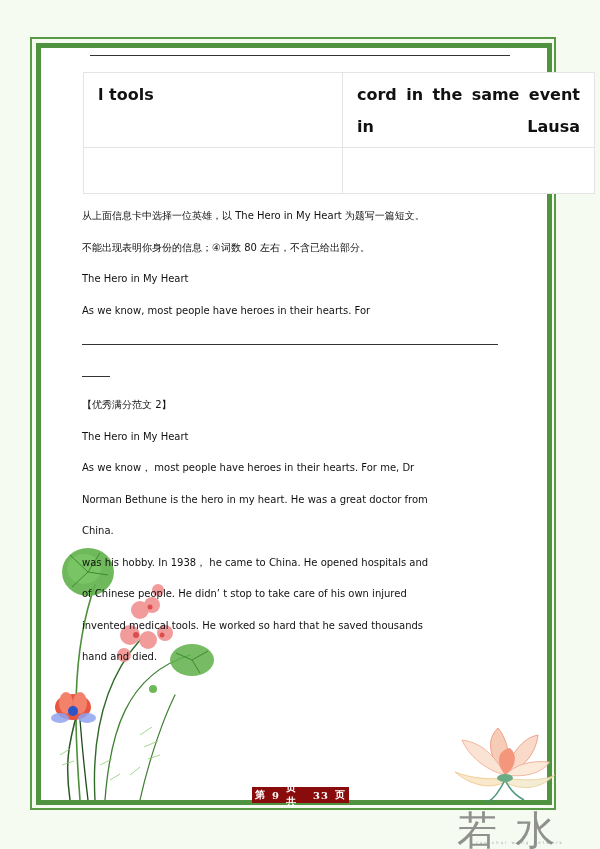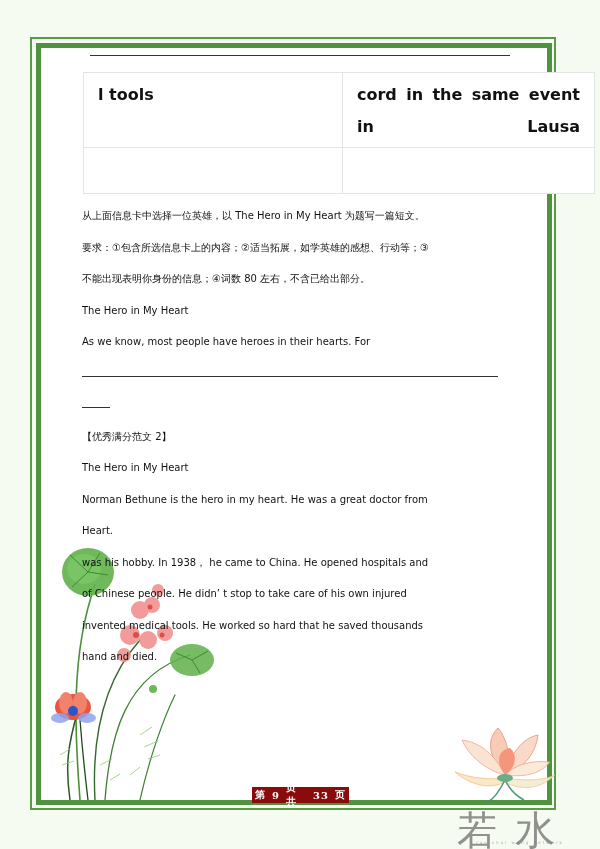--- a/index.html
+++ b/index.html
@@ -121,30 +121,30 @@
     <path d="M55 55 C 45 42, 48 30, 60 28 C 68 35, 66 48, 55 55 Z" fill="#f28b6e"></path>
     <path d="M55 58 C 40 60, 20 58, 5 52 C 20 65, 40 70, 55 62 Z" fill="#f9e6c4" stroke="#f0b36a" stroke-width="0.7"></path>
     <path d="M55 58 C 70 60, 90 62, 105 55 C 92 68, 72 72, 55 62 Z" fill="#f4ead0" stroke="#e3c07a" stroke-width="0.7"></path>
     <path d="M55 60 C 50 70, 45 78, 38 82 M55 60 C 60 70, 66 76, 74 80" stroke="#3e8f74" stroke-width="1.6" fill="none"></path>
     <ellipse cx="55" cy="58" rx="8" ry="4" fill="#5aa47a"></ellipse>
   </g>
 </svg>
 
 <div class="content">
   <p>从上面信息卡中选择一位英雄，以 The Hero in My Heart 为题写一篇短文。</p>
-  <p>要求：①包含所选信息卡上的内容；②适当拓展，如学英雄的感想、行动等；③</p>
   <p>不能出现表明你身份的信息；④词数 80 左右，不含已给出部分。</p>
   <p>The Hero in My Heart</p>
   <p>As we know, most people have heroes in their hearts.   For</p>
   <p><span class="blank-line" style="width:416px"></span></p>
   <p><span class="blank-line" style="width:28px"></span></p>
   <p>【优秀满分范文 2】</p>
   <p>The Hero in My Heart</p>
+  <p>As we know，  most people have heroes in their hearts. For me, Dr</p>
   <p>Norman Bethune is the hero in my heart. He was a great doctor from</p>
-  <p>Heart.</p>
+  <p>China.</p>
   <p>was his hobby. In 1938，  he came to China. He opened hospitals and</p>
   <p>of Chinese people. He didn’  t stop to take care of his own injured</p>
   <p>invented medical tools. He worked so hard that he saved thousands</p>
   <p>hand and died.</p>
 </div>
 
 <div class="page-badge">
   <span>第</span>
   <span>9</span>
   <span>页 共</span>

